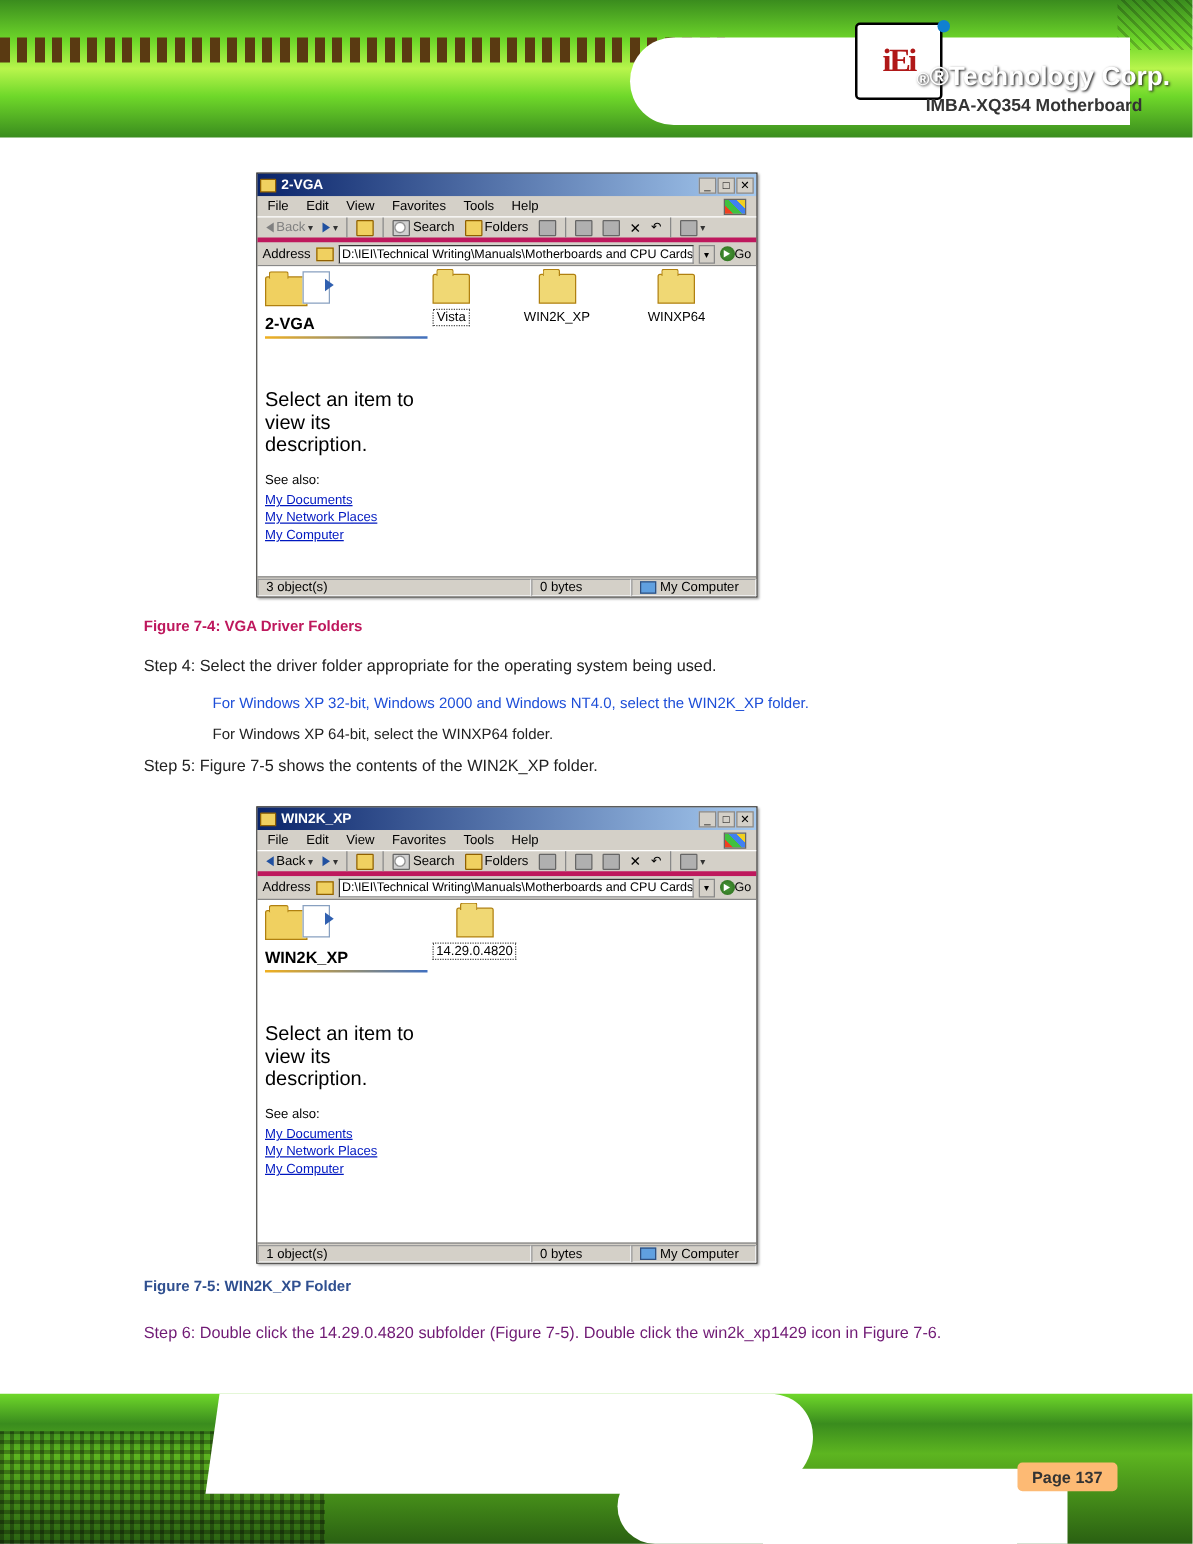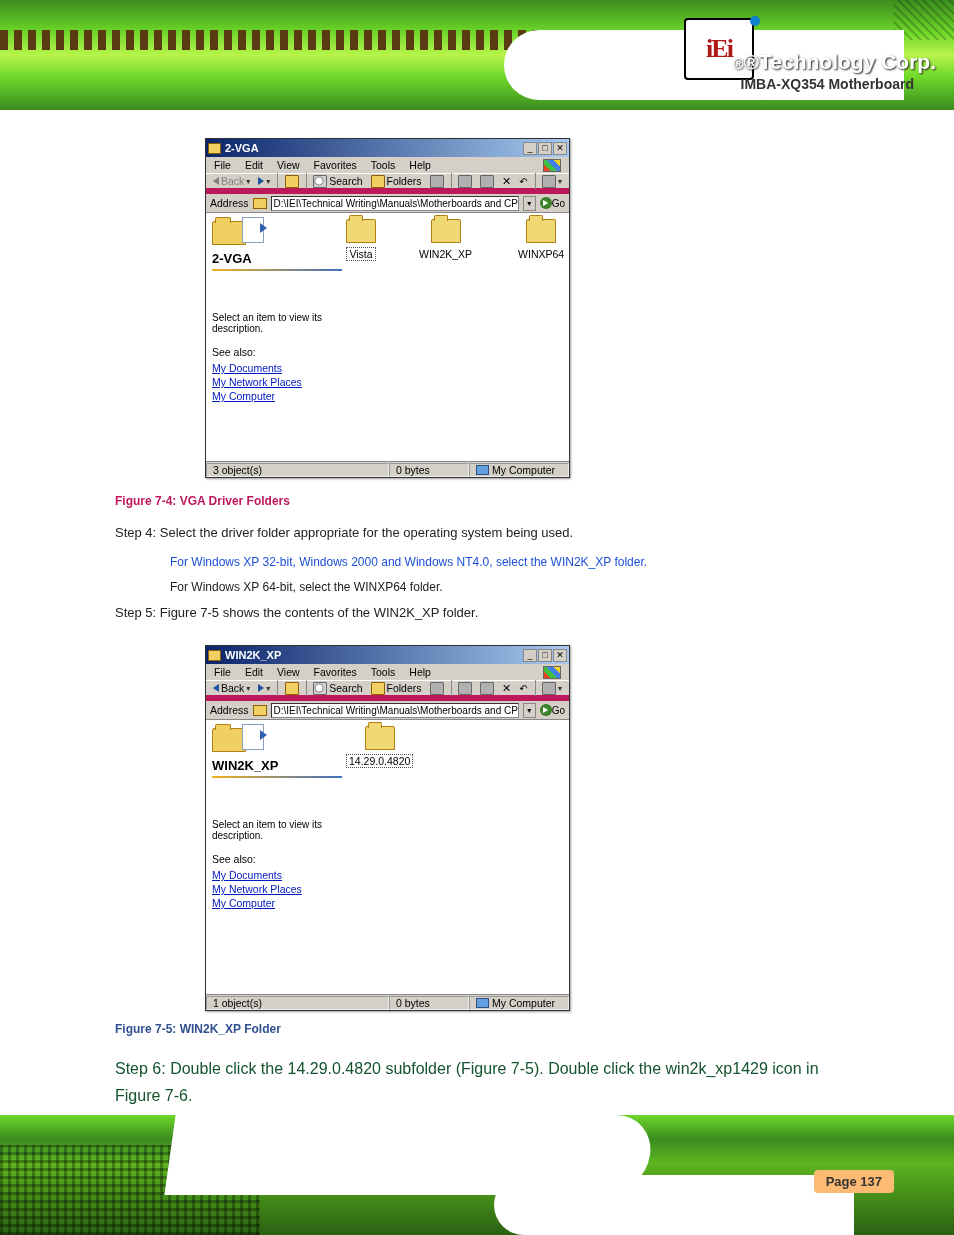--- a/index.html
+++ b/index.html
@@ -23,39 +23,39 @@
 .bottom-banner .sw2 { position: absolute; bottom: 0; right: 100px; width: 360px; height: 60px; background: #fff; border-radius: 60px 0 0 60px; }
 
 
 .doc-header { position: absolute; top: 76px; right: 40px; font-size: 14px; font-weight: bold; color: #333; }
 .f1 { position: absolute; left: 115px; top: 494px; font-size: 12px; font-weight: bold; color: #be185d; }
 .s1 { position: absolute; left: 115px; top: 525px; font-size: 13px; color: #222; }
 .s1b { position: absolute; left: 170px; top: 555px; font-size: 12px; color: #1d4ed8; }
 .s1c { position: absolute; left: 170px; top: 580px; font-size: 12px; color: #222; }
 .s2 { position: absolute; left: 115px; top: 605px; font-size: 13px; color: #222; }
 .f2 { position: absolute; left: 115px; top: 1022px; font-size: 12px; font-weight: bold; color: #305090; }
-.s3 { position: absolute; left: 115px; top: 1055px; font-size: 16px; color: #14532d; width: 740px; line-height: 1.7; }
+.s3 { position: absolute; left: 115px; top: 1055px; font-size: 13px; color: #701a75; width: 740px; line-height: 1.7; }
 .pageno { position: absolute; bottom: 42px; right: 60px; font-size: 13px; font-weight: bold; color: #333; background: #fdba74; padding: 4px 12px; border-radius: 4px; }
 
 
-.explorer { position: absolute; left: 205px; width: 365px; background: #d4d0c8; border: 1px solid #333; box-shadow: 1px 1px 2px rgba(0,0,0,.4); }
+.explorer { position: absolute; left: 205px; width: 401px; background: #d4d0c8; border: 1px solid #333; box-shadow: 1px 1px 2px rgba(0,0,0,.4); }
 .ex-a { top: 138px; height: 340px; }
 .ex-b { top: 645px; height: 366px; }
 
 .titlebar { height: 18px; background: linear-gradient(90deg, #0a246a, #a6caf0); display: flex; align-items: center; justify-content: space-between; padding: 0 2px; }
 .titlebar .ttl { display: flex; align-items: center; gap: 4px; font-size: 11px; color: #fff; font-weight: bold; }
 .titlebar .ttl-icon { width: 13px; height: 11px; background: #f0d060; border: 1px solid #906000; border-radius: 1px 1px 0 0; }
 .win-btns { display: flex; gap: 1px; }
 .win-btn { width: 14px; height: 13px; background: #d4d0c8; border: 1px solid #888; font-size: 9px; line-height: 10px; text-align: center; font-family: "MS Sans Serif", sans-serif; }
 
 .menubar { height: 16px; background: #d4d0c8; display: flex; align-items: center; gap: 14px; padding: 0 8px; font-size: 10.5px; color: #000; justify-content: space-between; }
 .menubar .items { display: flex; gap: 14px; }
 .menubar .mlogo { width: 18px; height: 13px; background: linear-gradient(45deg, #f04020 25%, #40c040 25% 50%, #4080f0 50% 75%, #f0d020 75%); border: 1px solid #666; }
 
-.toolbar { height: 21px; background: #d4d0c8; border-top: 1px solid #fff; border-bottom: 6px solid #be185d; display: flex; align-items: center; gap: 2px; padding: 0 4px; font-size: 10.5px; }
+.toolbar { height: 21px; background: #d4d0c8; border-top: 1px solid #fff; border-bottom: 4px solid #be185d; display: flex; align-items: center; gap: 2px; padding: 0 4px; font-size: 10.5px; }
 .toolbar .sep { width: 1px; height: 16px; background: #888; margin: 0 2px; }
 .tb-btn { display: flex; align-items: center; gap: 2px; padding: 1px 3px; }
 .tb-btn .arrow-l { width: 0; height: 0; border-top: 4px solid transparent; border-bottom: 4px solid transparent; border-right: 6px solid #808080; }
 .tb-btn .arrow-r { width: 0; height: 0; border-top: 4px solid transparent; border-bottom: 4px solid transparent; border-left: 6px solid #2050a0; }
 .tb-btn .carrot { font-size: 8px; color: #333; }
 .tb-icon { width: 14px; height: 13px; background: #b0b0b0; border: 1px solid #666; border-radius: 1px; }
 .tb-icon.folder { background: #f0d060; border-color: #906000; }
 .tb-icon.search-i { background: radial-gradient(circle at 5px 5px, #fff 3px, #888 4px, transparent 5px), #d0d0d0; }
 
 .addrbar { height: 19px; background: #d4d0c8; border-bottom: 1px solid #888; display: flex; align-items: center; padding: 0 4px; font-size: 10.5px; gap: 4px; }
@@ -69,21 +69,21 @@
 
 .content { position: relative; background: #fff; height: calc(100% - 90px); overflow: hidden; }
 .left-pane { position: absolute; left: 6px; top: 4px; width: 130px; }
 .open-folder { width: 70px; height: 30px; position: relative; }
 .open-folder .fb { width: 34px; height: 24px; background: #f0d060; border: 1px solid #b08010; border-radius: 2px 2px 0 0; position: absolute; left: 0; top: 4px; }
 .open-folder .fb::before { content:""; position: absolute; top:-5px; left: 2px; width: 14px; height: 5px; background: #f0d060; border: 1px solid #b08010; border-bottom: none; border-radius: 2px 2px 0 0; }
 .open-folder .doc { width: 22px; height: 26px; background: #fff; border: 1px solid #88a0c0; position: absolute; left: 30px; top: 0; }
 .open-folder .arr { position: absolute; left: 48px; top: 6px; width: 0; height: 0; border-top: 5px solid transparent; border-bottom: 5px solid transparent; border-left: 7px solid #3060b0; }
 .left-pane h3 { font-size: 13px; font-weight: bold; margin-top: 4px; }
 .left-pane .hr { height: 2px; background: linear-gradient(90deg, #f0b020, #4070c0); margin: 3px 0 8px; }
-.left-pane .hint { font-size: 10px; color: #000; margin-bottom: 12px; margin-top: 41px; }
+.left-pane .hint { font-size: 16px; color: #000; margin-bottom: 12px; margin-top: 41px; }
 .left-pane .see { font-size: 10.5px; margin-bottom: 4px; }
 .left-pane .lnk { font-size: 10.5px; color: #0018c0; text-decoration: underline; display: block; margin-bottom: 2px; }
 
 .icons { position: absolute; left: 140px; top: 6px; display: flex; gap: 40px; }
 .it { display: flex; flex-direction: column; align-items: center; gap: 4px; }
 .fld-i { width: 30px; height: 24px; background: #f0d874; border: 1px solid #b08010; border-radius: 2px 2px 0 0; position: relative; }
 .fld-i::before { content:""; position: absolute; top: -5px; left: 2px; width: 12px; height: 5px; background: #f0d874; border: 1px solid #b08010; border-bottom: none; border-radius: 2px 2px 0 0; }
 .fld-lbl { font-size: 10.5px; border: 1px dotted transparent; padding: 0 2px; }
 .fld-lbl.sel { border: 1px dotted #505050; }
 

